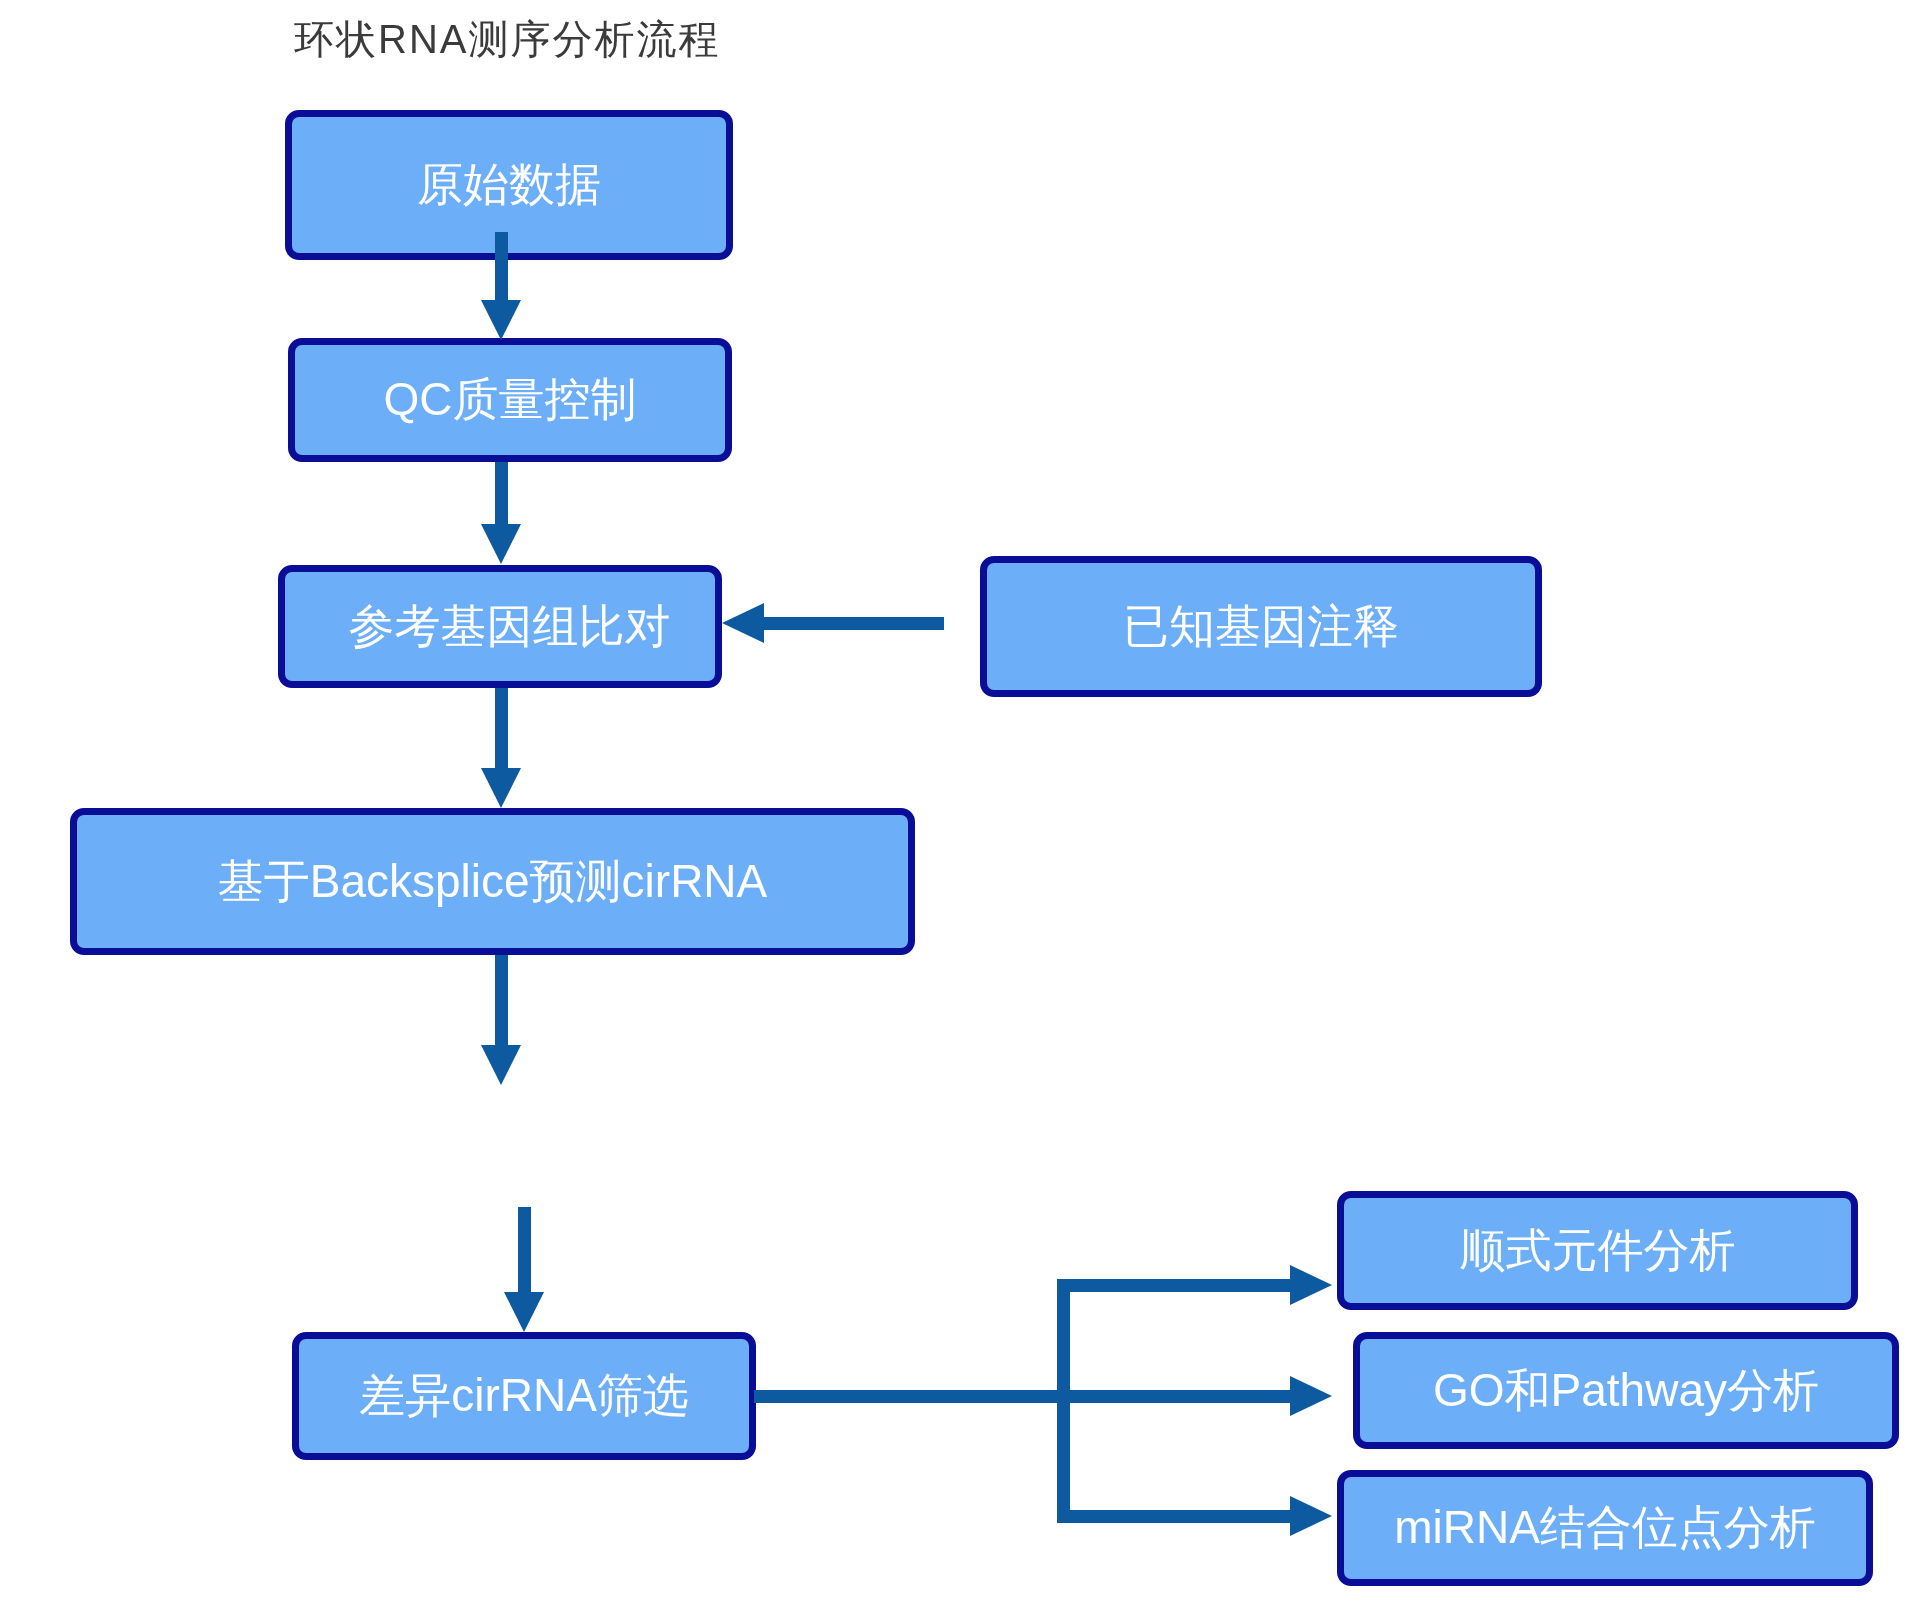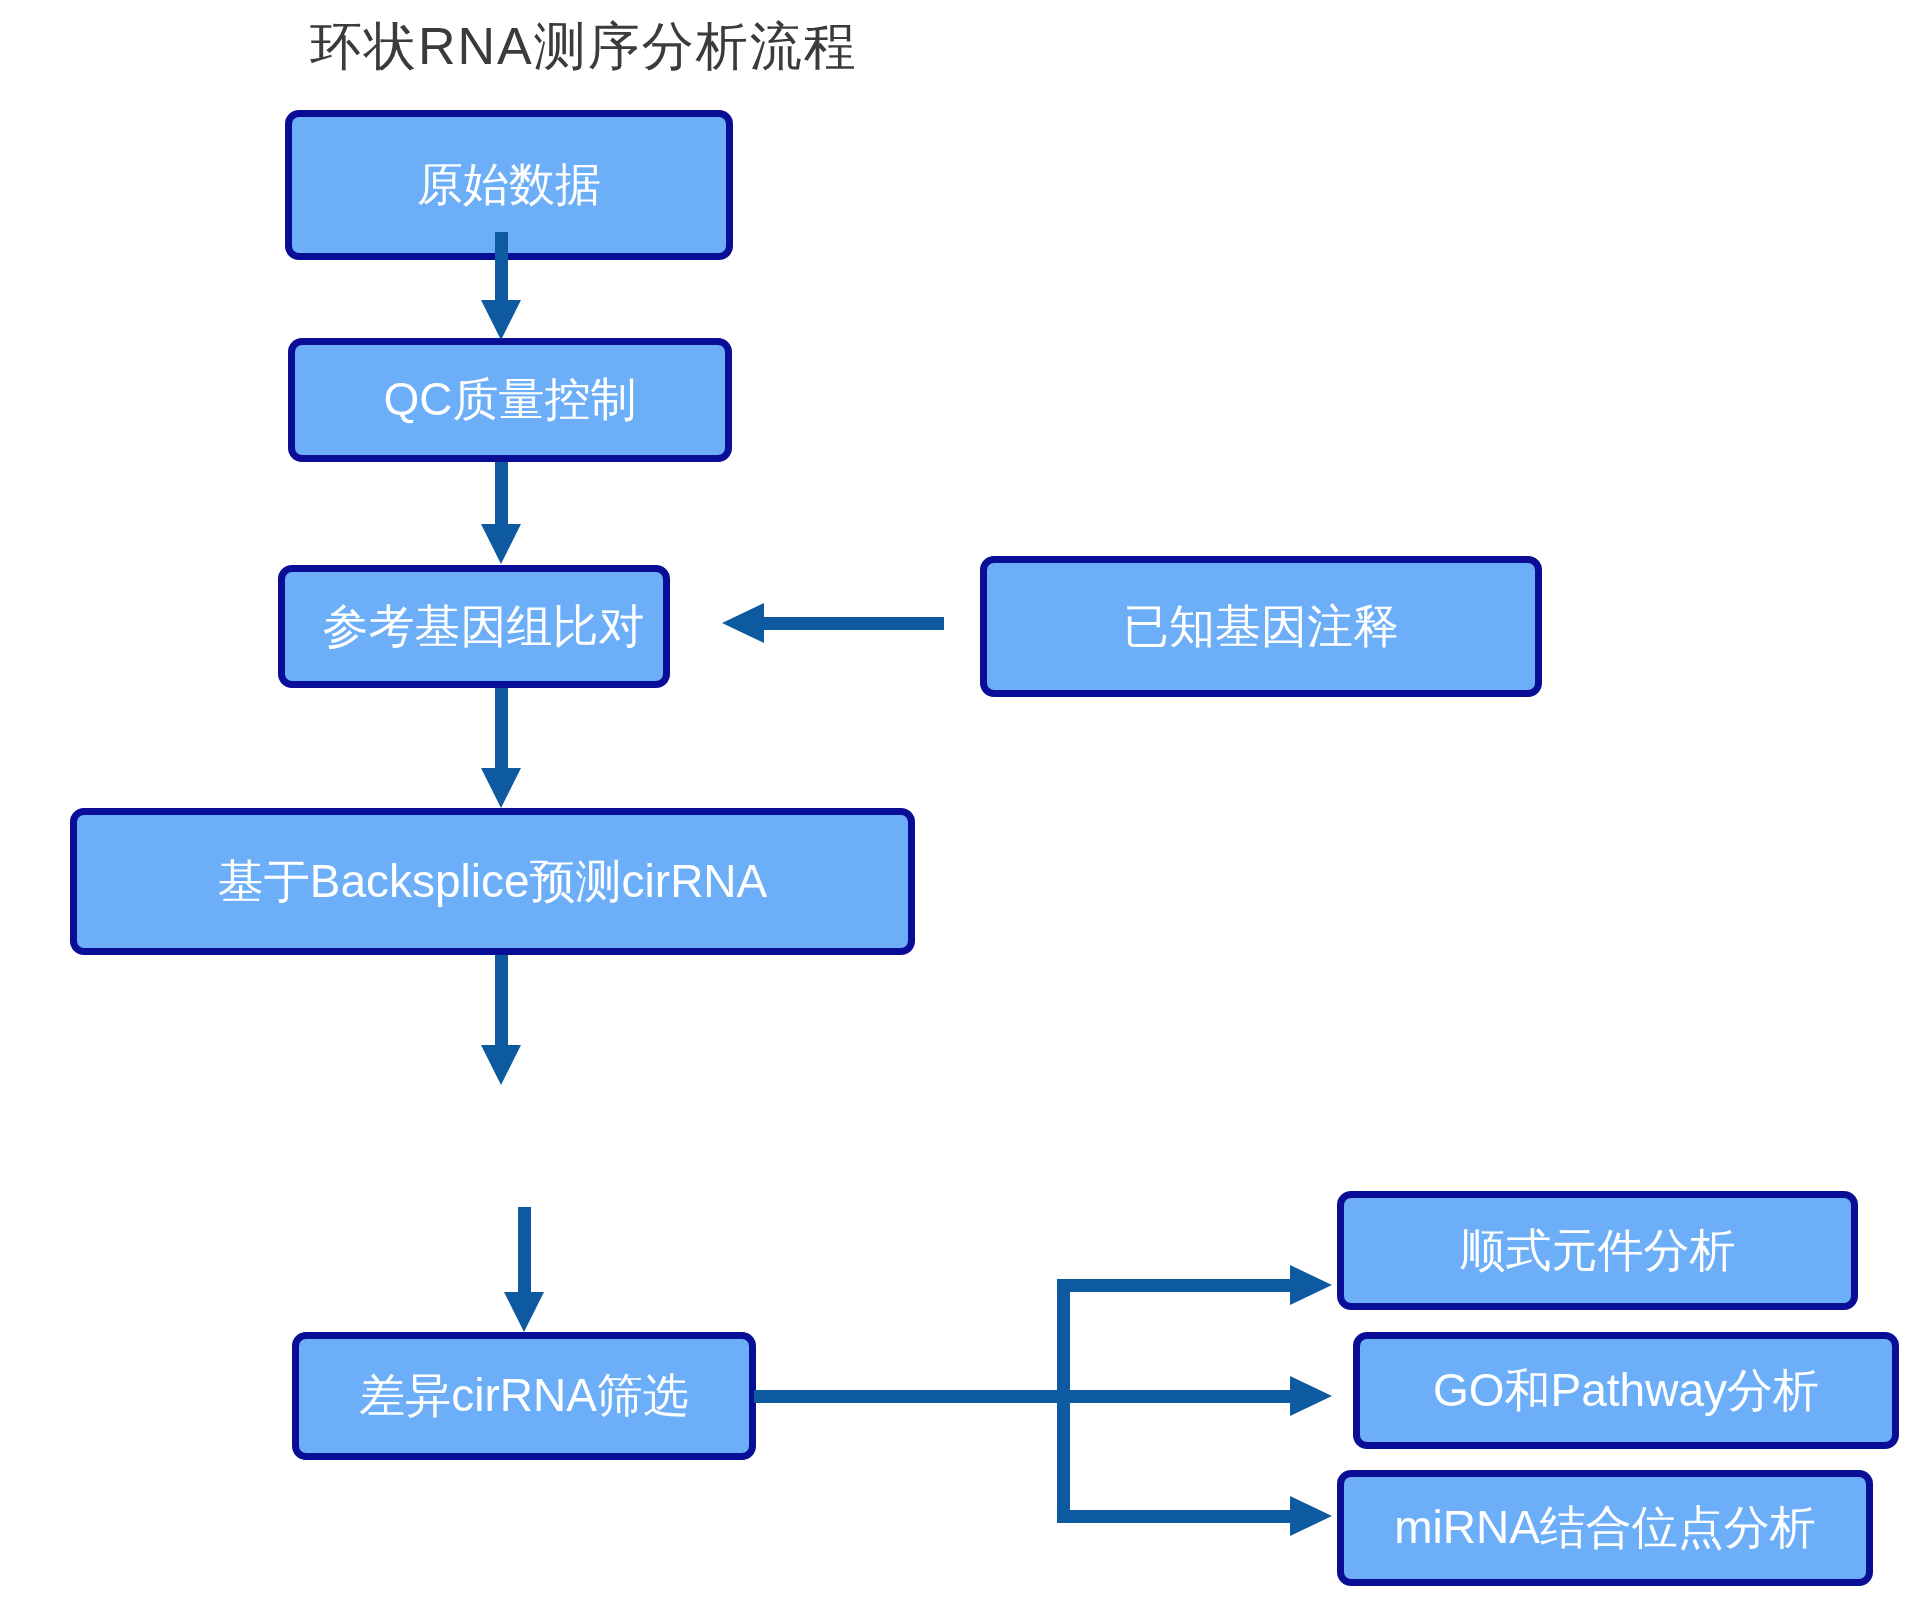--- a/index.html
+++ b/index.html
@@ -10,43 +10,43 @@
   }
   #canvas {
     position: relative;
     width: 1920px;
     height: 1603px;
     background: var(--background, #ffffff);
     overflow: hidden;
   }
   #diagram-title {
     position: absolute;
-    left: 310px;
+    left: 294px;
     top: 12px;
-    font-size: 52px;
+    font-size: 40px;
     letter-spacing: 2px;
     color: var(--title-text, #3b3b3b);
   }
   .node {
     position: absolute;
     box-sizing: border-box;
     background: var(--box-fill, #6caef8);
     border: 7px solid var(--box-border, #0a0d96);
     border-radius: 14px;
     display: flex;
     align-items: center;
     justify-content: center;
     color: var(--box-text, #ffffff);
     font-size: 46px;
     white-space: nowrap;
   }
   
   #n-raw   { left: 285px;  top: 110px;  width: 448px; height: 150px; }
   #n-qc    { left: 288px;  top: 338px;  width: 444px; height: 124px; }
-  #n-align { left: 278px;  top: 565px;  width: 392px; height: 123px; padding-left: 19px; }
+  #n-align { left: 278px;  top: 565px;  width: 444px; height: 123px; padding-left: 19px; }
   #n-anno  { left: 980px;  top: 556px;  width: 562px; height: 141px; }
   #n-back  { left: 70px;   top: 808px;  width: 845px; height: 147px; }
   #n-expr  { left: 217px;  top: 1085px; width: 614px; height: 122px; }
   #n-diff  { left: 292px;  top: 1332px; width: 464px; height: 128px; }
   
   #n-cis   { left: 1337px; top: 1191px; width: 521px; height: 119px; }
   #n-go    { left: 1337px; top: 1332px; width: 546px; height: 117px; margin-left: 16px; }
   #n-mirna { left: 1337px; top: 1470px; width: 536px; height: 116px; }
 
   

